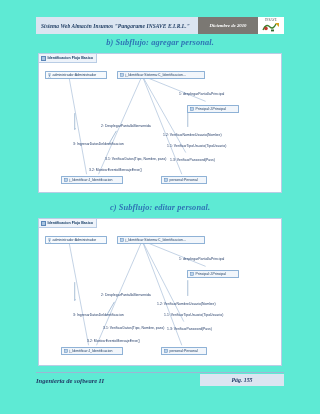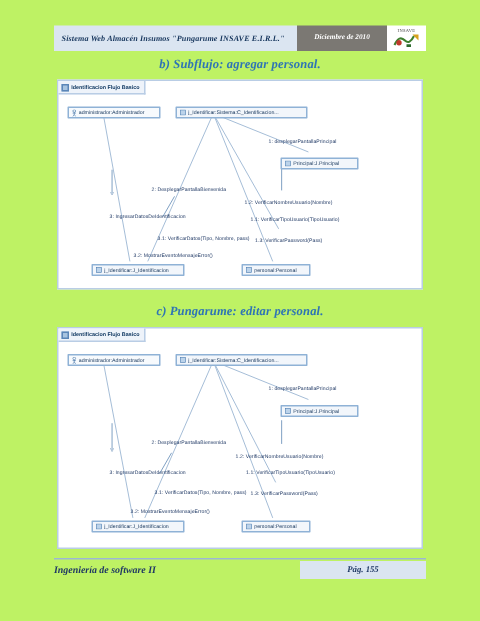--- a/index.html
+++ b/index.html
@@ -6,21 +6,21 @@
   body{
     width:320px;height:414px;
     background:#ffffff;
     font-family:"Liberation Serif", serif;
     overflow:hidden;
     position:relative;
   }
   .page{
     position:absolute;
     left:0;top:0;width:320px;height:414px;
-    background:#bef264;
+    background:#5eead4;
   }
 
   
   .header{
     position:absolute;
     left:36px; top:17px;
     width:248px; height:17px;
     display:flex;
     align-items:stretch;
   }
@@ -267,21 +267,21 @@
     <div class="msg" style="left:140px;top:38px;">1: desplegarPantallaPrincipal</div>
     <div class="msg" style="left:62px;top:70px;">2: DesplegarPantallaBienvenida</div>
     <div class="msg" style="left:34px;top:88px;">3: IngresarDatosDeIdentificacion</div>
     <div class="msg" style="left:66px;top:103px;">3.1: VerificarDatos(Tipo, Nombre, pass)</div>
     <div class="msg" style="left:50px;top:114px;">3.2: MostrarEventoMensajeError()</div>
     <div class="msg" style="left:124px;top:79px;">1.2: VerificarNombreUsuario(Nombre)</div>
     <div class="msg" style="left:128px;top:90px;">1.1: VerificarTipoUsuario(TipoUsuario)</div>
     <div class="msg" style="left:131px;top:104px;">1.3: VerificarPassword(Pass)</div>
   </div>
 
-  <div class="subtitle" id="subtitle-c">c) Pungarume: editar personal.</div>
+  <div class="subtitle" id="subtitle-c">c) Subflujo: editar personal.</div>
 
   <div class="diagram" id="diagram-c">
     <div class="diag-tab">
       <span class="tab-sq"></span>
       <span>Identificacion Flujo Basico</span>
     </div>
 
     <svg class="canvas" viewBox="0 0 244 148" preserveAspectRatio="none">
       <g stroke="#9ab4d2" stroke-width="0.6" fill="none">
         <line x1="30" y1="22" x2="50" y2="128"></line>

